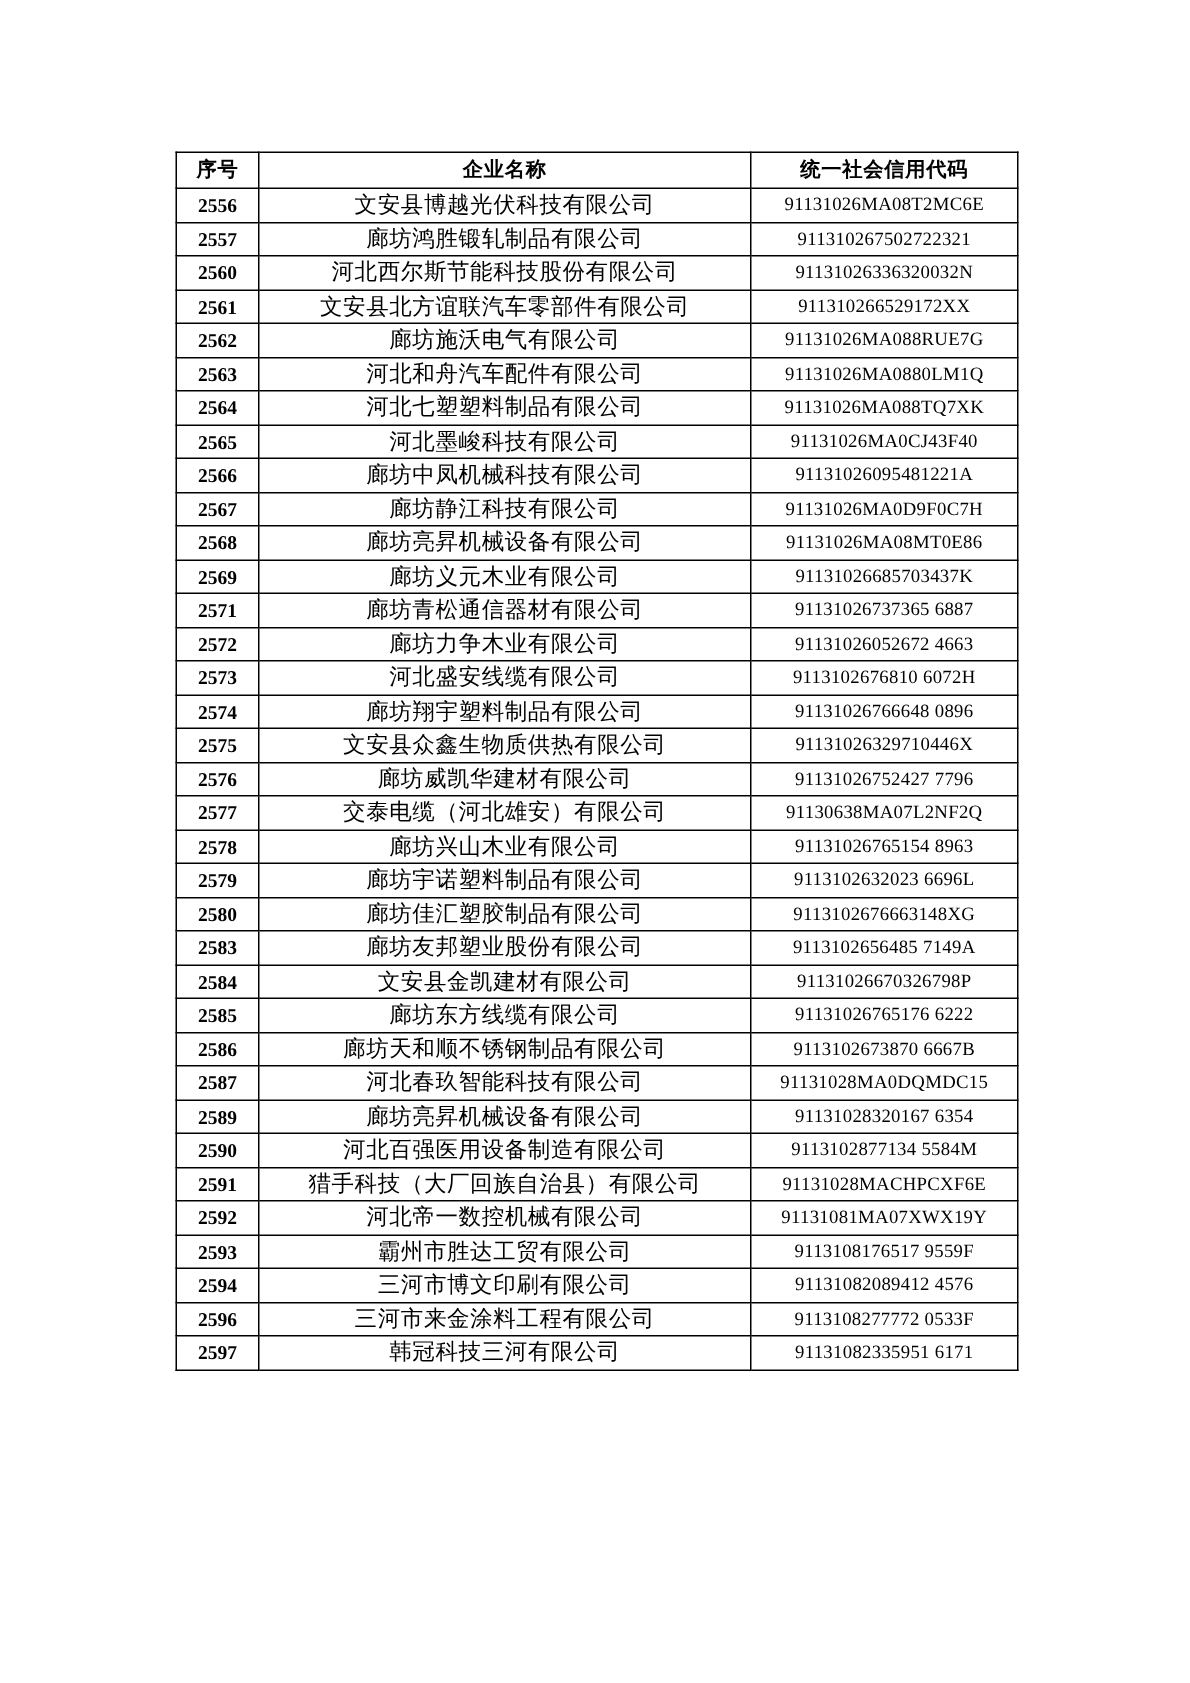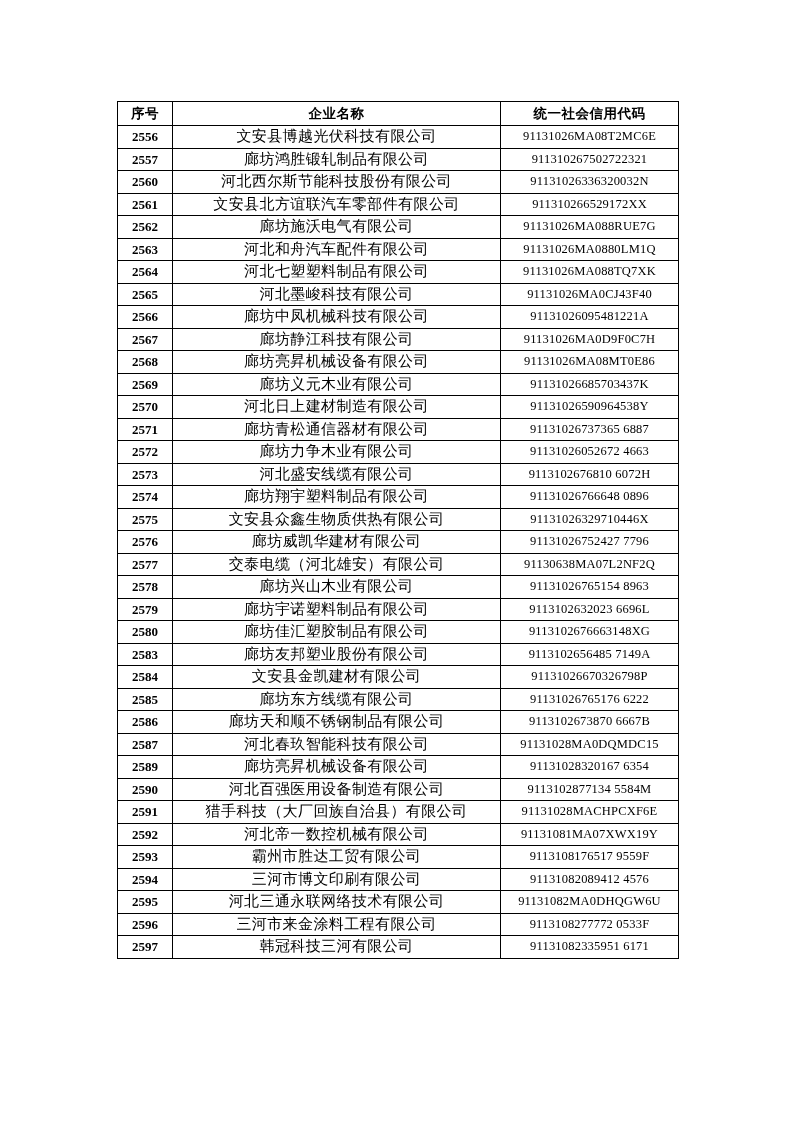--- a/index.html
+++ b/index.html
@@ -148,25 +148,20 @@
             <td class="seq-cell">2568</td>
             <td class="name-cell">廊坊亮昇机械设备有限公司</td>
             <td class="code-cell">91131026MA08MT0E86</td>
           </tr>
           <tr>
             <td class="seq-cell">2569</td>
             <td class="name-cell">廊坊义元木业有限公司</td>
             <td class="code-cell">91131026685703437K</td>
           </tr>
           <tr>
-            <td class="seq-cell">2570</td>
-            <td class="name-cell">河北日上建材制造有限公司</td>
-            <td class="code-cell">91131026590964538Y</td>
-          </tr>
-          <tr>
             <td class="seq-cell">2571</td>
             <td class="name-cell">廊坊青松通信器材有限公司</td>
             <td class="code-cell">91131026737365 6887</td>
           </tr>
           <tr>
             <td class="seq-cell">2572</td>
             <td class="name-cell">廊坊力争木业有限公司</td>
             <td class="code-cell">91131026052672 4663</td>
           </tr>
           <tr>
@@ -256,25 +251,20 @@
           </tr>
           <tr>
             <td class="seq-cell">2593</td>
             <td class="name-cell">霸州市胜达工贸有限公司</td>
             <td class="code-cell">9113108176517 9559F</td>
           </tr>
           <tr>
             <td class="seq-cell">2594</td>
             <td class="name-cell">三河市博文印刷有限公司</td>
             <td class="code-cell">91131082089412 4576</td>
-          </tr>
-          <tr>
-            <td class="seq-cell">2595</td>
-            <td class="name-cell">河北三通永联网络技术有限公司</td>
-            <td class="code-cell">91131082MA0DHQGW6U</td>
           </tr>
           <tr>
             <td class="seq-cell">2596</td>
             <td class="name-cell">三河市来金涂料工程有限公司</td>
             <td class="code-cell">9113108277772 0533F</td>
           </tr>
           <tr>
             <td class="seq-cell">2597</td>
             <td class="name-cell">韩冠科技三河有限公司</td>
             <td class="code-cell">91131082335951 6171</td>

